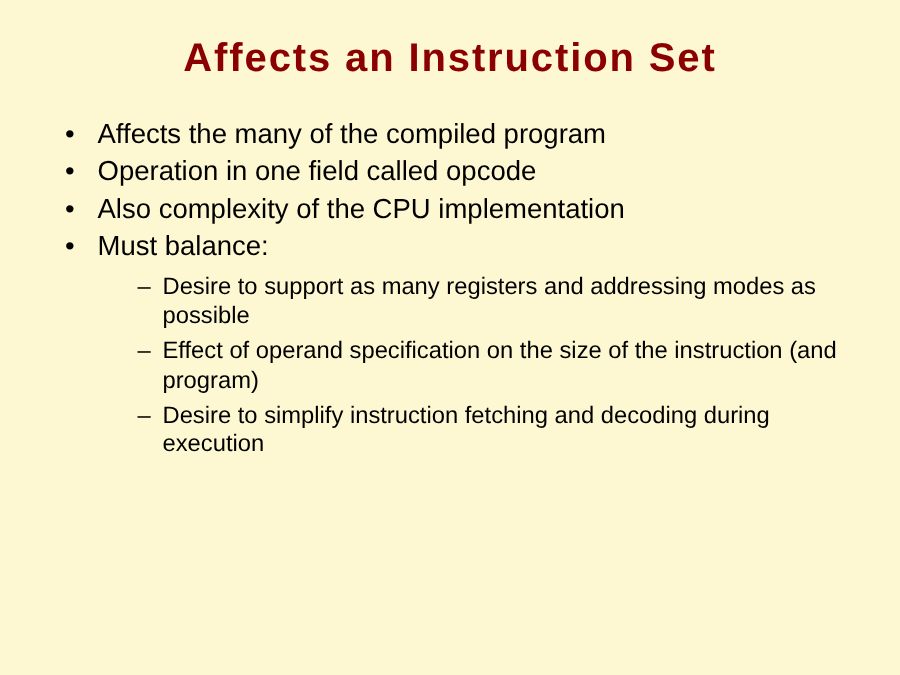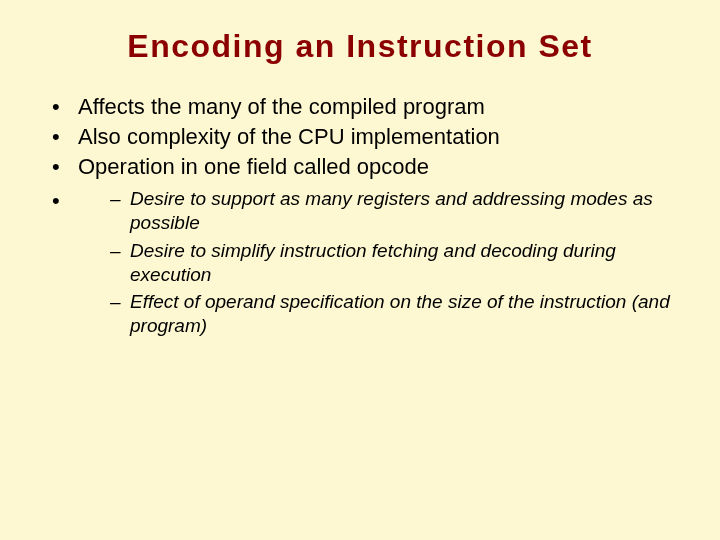--- a/index.html
+++ b/index.html
@@ -44,21 +44,20 @@
     position: absolute;
     left: 0;
     top: 0;
     font-size: 22px;
     color: #000;
   }
   ul.level2 {
     list-style: none;
     margin: 6px 0 10px 0;
     padding: 0 0 0 32px;
-    font-style: italic;
   }
   ul.level2 > li {
     position: relative;
     padding-left: 20px;
     font-size: 19px;
     line-height: 1.25;
     margin-bottom: 4px;
   }
   ul.level2 > li::before {
     content: "–";
@@ -67,40 +66,41 @@
     top: 0;
     font-size: 19px;
     color: #000;
   }
 </style>
 </head>
 <body>
 
 <div class="slide">
 
-  <h1 class="title">Encoding an Instruction Set</h1>
+  <h1 class="title">Affects an Instruction Set</h1>
 
   <ul class="level1">
     <li>
       <span>Affects the many of the compiled program</span>
     </li>
     <li>
+      <span>Operation in one field called opcode</span>
+    </li>
+    <li>
       <span>Also complexity of the CPU implementation</span>
     </li>
     <li>
-      <span>Operation in one field called opcode</span>
-    </li>
-    <li>
+      <span>Must balance:</span>
       <ul class="level2">
         <li>
           <span>Desire to support as many registers and addressing modes as possible</span>
         </li>
         <li>
-          <span>Desire to simplify instruction fetching and decoding during execution</span>
+          <span>Effect of operand specification on the size of the instruction (and program)</span>
         </li>
         <li>
-          <span>Effect of operand specification on the size of the instruction (and program)</span>
+          <span>Desire to simplify instruction fetching and decoding during execution</span>
         </li>
       </ul>
     </li>
   </ul>
 
 </div>
 
 </body></html>

